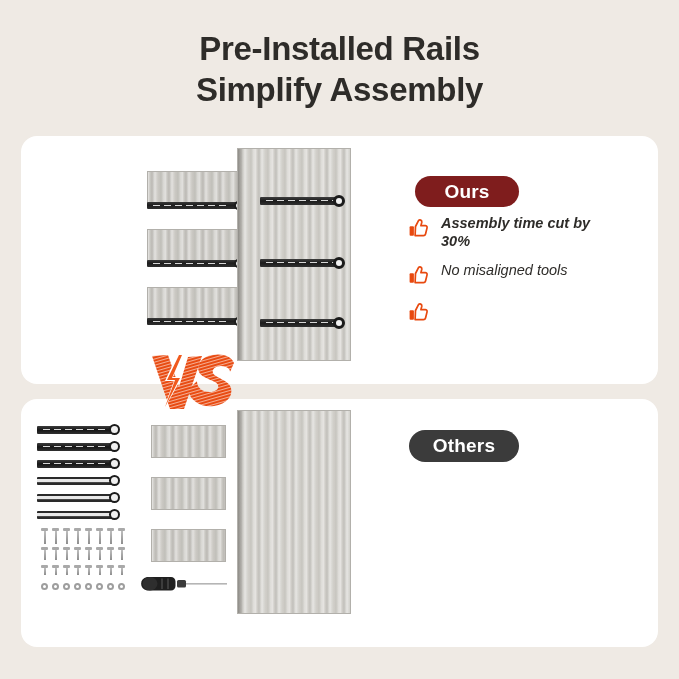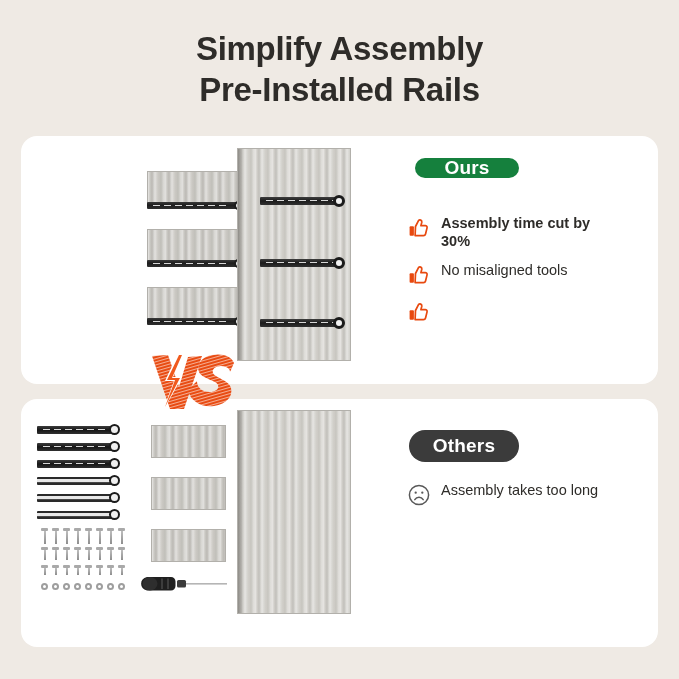--- a/index.html
+++ b/index.html
@@ -48,34 +48,35 @@
     border-radius: 999px;
     color: #ffffff;
     font-size: 19px;
     font-weight: bold;
     letter-spacing: 0.2px;
     display: flex;
     align-items: center;
     justify-content: center;
   }
   #badge-ours {
-    left: 394px; top: 22px;
-    width: 104px; height: 20px;
-    background: #15803d;
+    left: 394px; top: 40px;
+    width: 104px; height: 31px;
+    background: #7f1d1d;
   }
   #badge-others {
     left: 388px; top: 31px;
     width: 110px; height: 32px;
     background: #3b3b3b;
   }
 
   
   .features {
     position: absolute;
     left: 386px;
+    font-style: italic;
   }
   #features-ours   { top: 78px; }
   #features-others { top: 82px; }
 
   .feature-row {
     display: flex;
     align-items: flex-start;
     margin-bottom: 11px;
   }
   .feature-icon {
@@ -233,22 +234,22 @@
     background: #ffffff;
   }
 
   
   #screwdriver { position: absolute; }
 </style>
 </head>
 <body>
 
 <div class="title">
+  <span class="line">Pre-Installed Rails</span>
   <span class="line">Simplify Assembly</span>
-  <span class="line">Pre-Installed Rails</span>
 </div>
 
 <div class="card" id="card-ours">
 
   <div class="panel-art">
 
     <div class="drawer-front wood" style="left:126px; top:35px;"></div>
     <div class="rail-attached" style="left:126px; top:66px;">
       <div class="rail-dots"></div>
     </div>
@@ -456,31 +457,20 @@
       <div class="cabinet-edge"></div>
     </div>
   </div>
 
   <div class="badge" id="badge-others">
     <span>Others</span>
   </div>
 
   <div class="features" id="features-others">
 
-    <div class="feature-row">
-      <span class="feature-icon">
-        <svg width="24" height="24" viewBox="0 0 24 24">
-          <circle cx="12" cy="12" r="9.6" fill="none" stroke="#595959" stroke-width="1.5"></circle>
-          <circle cx="8.7" cy="9.7" r="1.15" fill="#595959"></circle>
-          <circle cx="15.3" cy="9.7" r="1.15" fill="#595959"></circle>
-          <path d="M7.8 16.6 a5 5 0 0 1 8.4 0" fill="none" stroke="#595959" stroke-width="1.5" stroke-linecap="round"></path>
-        </svg>
-      </span>
-      <span class="feature-text">Assembly takes too long</span>
-    </div>
 
 
   </div>
 </div>
 
 <svg id="vs-graphic" viewBox="0 0 92 62">
   <defs>
     <pattern id="brush" width="3" height="3" patternUnits="userSpaceOnUse" patternTransform="rotate(74)">
       <rect width="3" height="3" fill="#e8490f"></rect>
       <rect width="1.05" height="3" fill="#ffffff" opacity="0.55"></rect>

